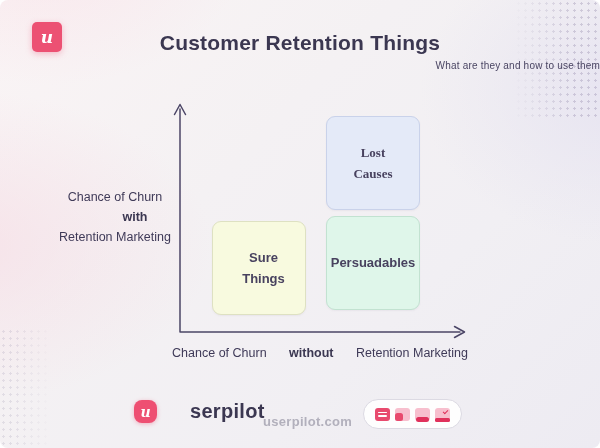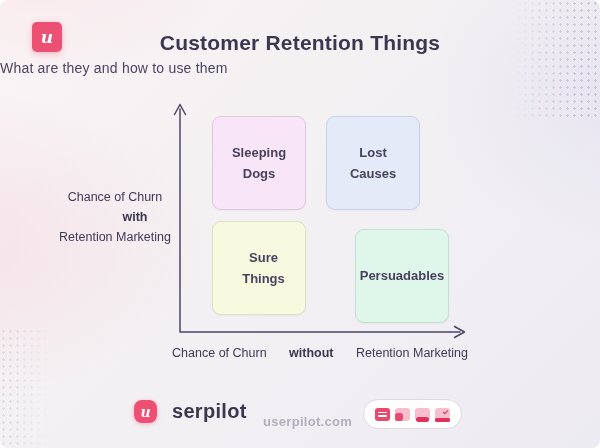--- a/index.html
+++ b/index.html
@@ -26,48 +26,48 @@
 
   
   .logo-badge{
     position:absolute;left:32px;top:22px;width:30px;height:30px;border-radius:5px;
     background:#ec5173;color:#fff;display:flex;align-items:center;justify-content:center;
     font-family:"DejaVu Serif","Liberation Serif",serif;font-style:italic;font-weight:700;font-size:17px;
     box-shadow:0 2px 6px rgba(236,81,115,.35);
   }
   .title{position:absolute;left:0;top:31px;width:600px;text-align:center;
     font-size:21px;font-weight:700;color:#3b3751;letter-spacing:.2px;}
-  .subtitle{position:absolute;left:0;top:60px;width:600px;text-align:left;
-    font-size:14px;font-weight:500;color:#4a4563;letter-spacing:.2px;}
+  .subtitle{position:absolute;left:0;top:60px;width:600px;text-align:right;
+    font-size:10px;font-weight:500;color:#4a4563;letter-spacing:.2px;}
 
   
   .axes{position:absolute;left:168px;top:100px;}
   .card{position:absolute;width:94px;height:94px;border-radius:9px;
     display:flex;align-items:center;justify-content:center;text-align:center;
     font-size:13px;font-weight:600;color:#48425f;line-height:1.65;white-space:pre-line;
     box-shadow:0 1px 2px rgba(80,70,110,.06);}
   .card.q0{left:212px;top:116px;border:1px solid #dfc9e0;}
-  .card.q1{left:326px;top:116px;border:1px solid #c9d2ea;}
+  .card.q1{left:326px;top:116px;border:1px solid #c9d2ea;font-family:Liberation Serif, serif;}
   .card.q2{left:212px;top:221px;border:1px solid #dee1c2;padding-left:9px;}
-  .card.q3{left:326px;top:229px;border:1px solid #c2e2d1;margin-left:29px;}
+  .card.q3{left:326px;top:216px;border:1px solid #c2e2d1;}
 
   .y-label{position:absolute;left:59px;top:187px;width:112px;text-align:center;
     font-size:12.5px;font-weight:500;color:#3f3a58;line-height:1.6;}
   .x-label{position:absolute;left:150px;top:346px;width:340px;text-align:center;
     font-size:12.5px;font-weight:500;color:#3f3a58;}
   .em{font-weight:700;color:#3b3751;margin-left:40px;}
   .x-label .em{margin:0 19px;}
 
   
   .footer-logo{position:absolute;left:134px;top:400px;display:flex;align-items:center;}
   .footer-badge{width:23px;height:23px;border-radius:8px;background:#ee4f72;color:#fff;
     display:flex;align-items:center;justify-content:center;
     font-family:"DejaVu Serif","Liberation Serif",serif;font-style:italic;font-weight:700;font-size:14px;
     box-shadow:0 1px 4px rgba(236,81,115,.4);}
-  .footer-wordmark{font-size:20px;font-weight:700;color:#3b3751;letter-spacing:.3px;margin-left:15px;}
+  .footer-wordmark{font-size:20px;font-weight:700;color:#3b3751;letter-spacing:.3px;margin-left:1px;padding-left:32px;}
   .website{position:absolute;left:263px;top:406px;font-size:13px;font-weight:600;color:#b2b0bc;letter-spacing:.3px;margin-top:8px;}
   .icon-pill{position:absolute;left:363px;top:399px;width:99px;height:30px;border-radius:15px;
     background:rgba(255,255,255,.9);border:1px solid #dcdae3;
     display:flex;align-items:center;justify-content:space-evenly;padding:0 6px;}
   .mini{position:relative;width:15px;height:13px;}
   .mini .lite{position:absolute;inset:0;background:#f7bfce;border-radius:3px;}
   
   .mini.m1 .solid{position:absolute;inset:0;background:#e84a6e;border-radius:3px;}
   .mini.m1 .ln{position:absolute;left:3px;right:3px;height:1.6px;background:#fff;border-radius:1px;}
   .mini.m1 .ln.a{top:4px;} .mini.m1 .ln.b{top:7.5px;}
@@ -92,22 +92,20 @@
   </div>
   <div class="title">Customer Retention Things</div>
   <div class="subtitle">What are they and how to use them</div>
 
   <svg class="axes" width="310" height="245" viewBox="0 0 310 245">
     <path d="M12 9 L12 232 L292 232" fill="none" stroke="#4b4566" stroke-width="1.5" stroke-linejoin="round" stroke-linecap="round"></path>
     <path d="M6.5 14.5 L12 4.5 L17.5 14.5" fill="none" stroke="#4b4566" stroke-width="1.5" stroke-linejoin="round" stroke-linecap="round"></path>
     <path d="M286.5 226.5 L296.5 232 L286.5 237.5" fill="none" stroke="#4b4566" stroke-width="1.5" stroke-linejoin="round" stroke-linecap="round"></path>
   </svg>
 
-  <div class="card q0" style="background: rgb(248, 230, 248);">Sleeping
-Dogs</div>
   <div class="card q1" style="background: rgb(228, 234, 248);">Lost
 Causes</div>
   <div class="card q2" style="background: rgb(248, 250, 223);">Sure
 Things</div>
   <div class="card q3" style="background: rgb(223, 246, 234);">Persuadables</div>
 
   <div class="y-label">
     <span>Chance of Churn</span>
     <span class="em">with</span>
     <span>Retention Marketing</span>

